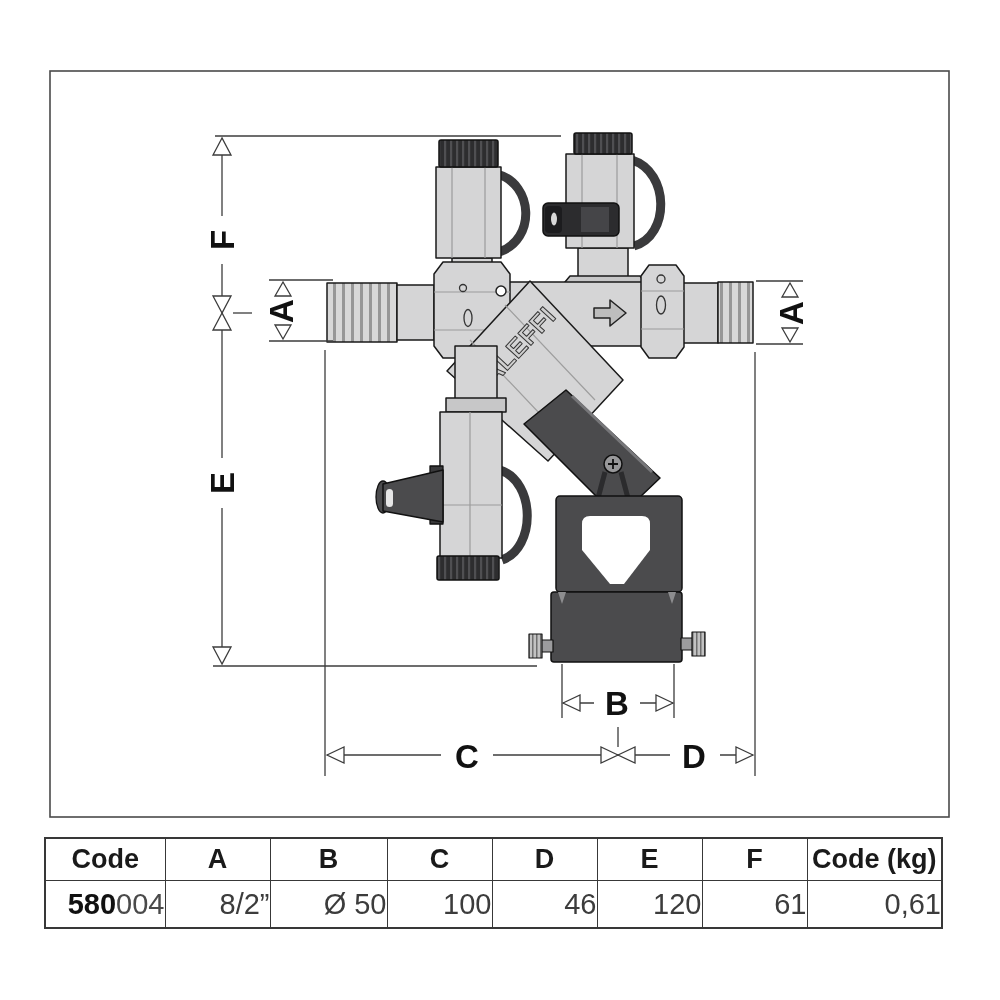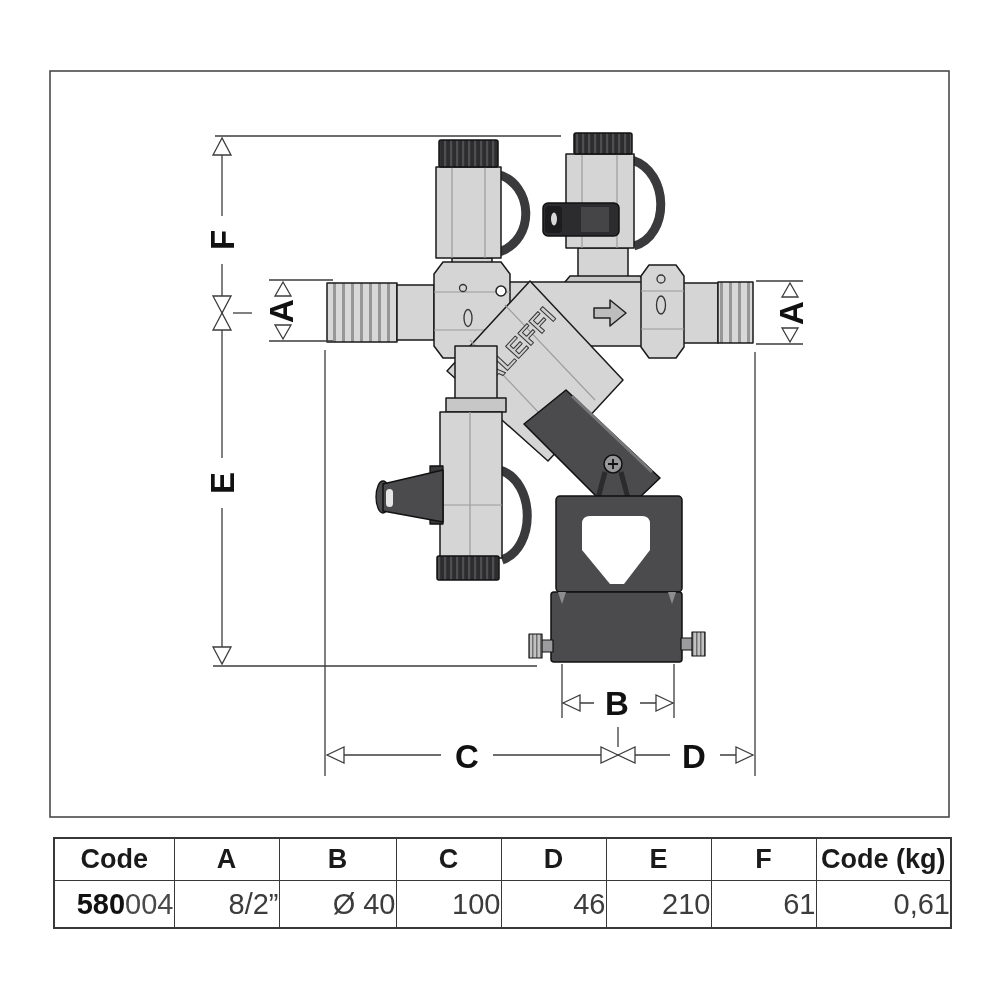--- a/index.html
+++ b/index.html
@@ -3,21 +3,21 @@
 <meta charset="utf-8">
 <style>
   html,body{margin:0;padding:0;background:#fff;}
   .page{position:relative;width:1000px;height:1000px;background:#fff;
         font-family:"Liberation Sans", sans-serif;overflow:hidden;}
   .drawing-svg{position:absolute;left:0;top:0;width:1000px;height:1000px;}
   .dim-label{font-family:"Liberation Sans",sans-serif;font-weight:bold;font-size:33px;fill:#111;}
   .brand{font-family:"Liberation Sans",sans-serif;font-weight:bold;font-size:26px;
          fill:#cfcfcf;stroke:#333;stroke-width:1px;letter-spacing:0.5px;}
   
-  .spec-table-wrap{position:absolute;left:53px;top:837px;width:899px;height:91px;}
+  .spec-table-wrap{position:absolute;left:44px;top:837px;width:899px;height:91px;}
   table.spec{width:100%;height:100%;border-collapse:collapse;table-layout:fixed;
              border:2px solid #383838;background:#fff;}
   table.spec th, table.spec td{border:1.5px solid #383838;text-align:center;vertical-align:middle;padding:0;}
   table.spec th{font-size:27px;font-weight:bold;color:#1a1a1a;height:41px;}
   table.spec td{font-size:29px;font-weight:normal;color:#3c3c3c;height:46px;text-align:right;}
   .code-prefix{font-weight:bold;color:#111;}
   .code-suffix{font-weight:normal;color:#4a4a4a;}
 </style>
 </head>
 <body>
@@ -215,23 +215,23 @@
           <th>D</th>
           <th>E</th>
           <th>F</th>
           <th>Code (kg)</th>
         </tr>
       </thead>
       <tbody>
         <tr>
           <td><span class="code-prefix">580</span><span class="code-suffix">004</span></td>
           <td>8/2”</td>
-          <td>Ø 40</td>
+          <td>Ø 50</td>
           <td>100</td>
           <td>46</td>
-          <td>210</td>
+          <td>120</td>
           <td>61</td>
           <td>0,61</td>
         </tr>
       </tbody>
     </table>
   </div>
 </div>
 
 </body></html>

